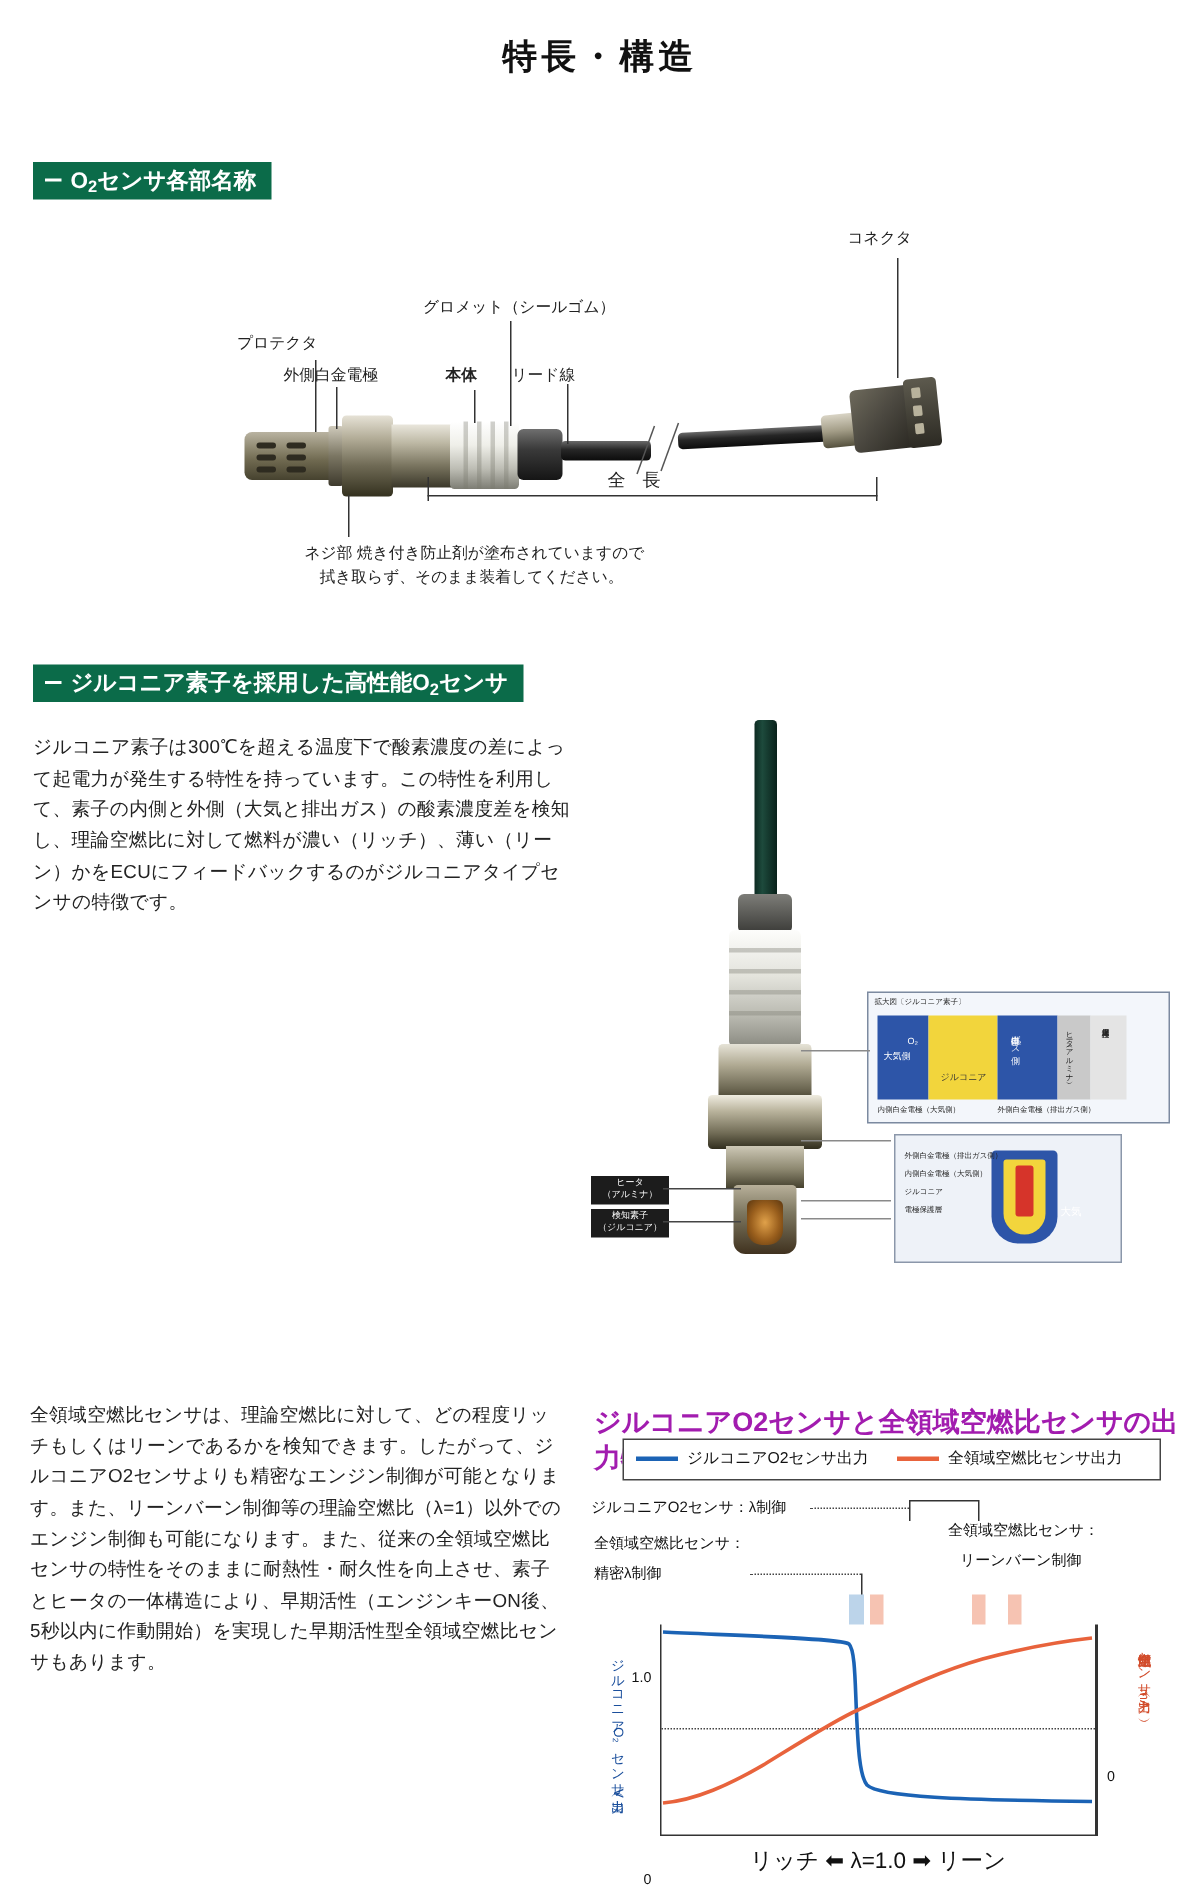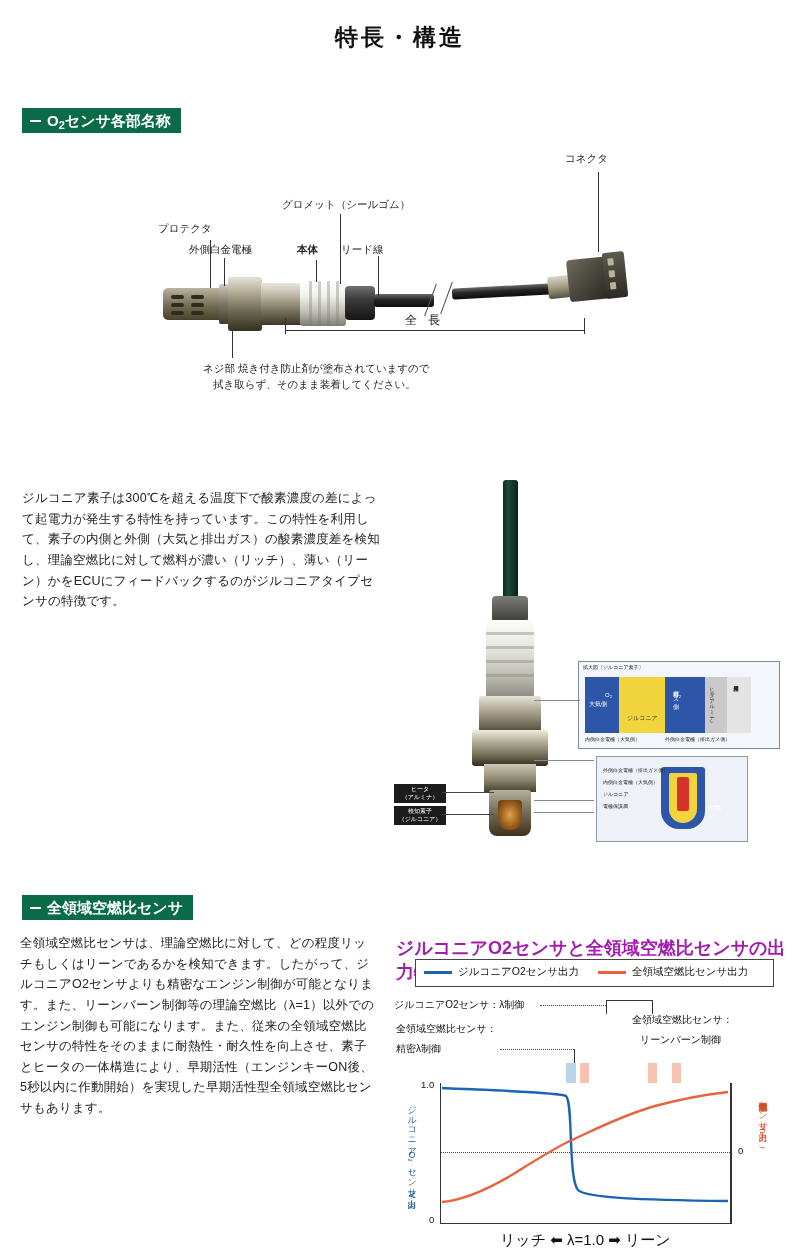--- a/index.html
+++ b/index.html
@@ -270,21 +270,21 @@
     position: absolute; left: 405px; top: 1100px;
     writing-mode: vertical-rl; font-size: 9px; color: #1b4f9c; white-space: nowrap;
   }
   .axis-lbl-right {
     position: absolute; left: 756px; top: 1095px;
     writing-mode: vertical-rl; font-size: 9px; color: #d24b2a; white-space: nowrap;
   }
   .x-caption {
     position: absolute; left: 500px; top: 1231px; font-size: 15px; color: #111; white-space: nowrap;
   }
-  .tickv { position: absolute; font-size: 9.5px; color: #111; }
+  .tickv { position: absolute; font-size: 9.5px; color: #111; margin-top: 34px; }
   .dashed-h { position: absolute; border-top: 1px dotted #444; }
 </style>
 </head>
 <body>
 
 <div class="page">
 
   <div class="page-title">特長・構造</div>
 
   <div class="sec-head" style="left:22px; top:108px;">
@@ -339,20 +339,23 @@
     <div class="f1-dim"></div>
     <div class="f1-dim-l"></div>
     <div class="f1-dim-r"></div>
     <div class="f1-dim-label">全 長</div>
 
     <div class="lead-line" style="left:232px; top:330px; width:1px; height:28px;"></div>
     <div class="small-label" style="left:203px; top:362px;">ネジ部 焼き付き防止剤が塗布されていますので</div>
     <div class="small-label" style="left:213px; top:378px;">拭き取らず、そのまま装着してください。</div>
   </div>
 
+  <div class="sec-head" style="left:22px; top:443px;">
+    <span class="dash"></span><span>ジルコニア素子を採用した高性能O</span><sub>2</sub><span>センサ</span>
+  </div>
 
   <div class="body-text" style="left:22px; top:488px; width:360px;">ジルコニア素子は300℃を超える温度下で酸素濃度の差によって起電力が発生する特性を持っています。この特性を利用して、素子の内側と外側（大気と排出ガス）の酸素濃度差を検知し、理論空燃比に対して燃料が濃い（リッチ）、薄い（リーン）かをECUにフィードバックするのがジルコニアタイプセンサの特徴です。</div>
 
   <div>
     <div class="f2-cable"></div>
     <div class="f2-grommet"></div>
     <div class="f2-white"></div>
     <div class="f2-rib" style="top:632px;"></div>
     <div class="f2-rib" style="top:646px;"></div>
     <div class="f2-rib" style="top:660px;"></div>
@@ -402,23 +405,20 @@
       <span>（アルミナ）</span>
     </div>
     <div class="tag-box" style="left:394px; top:806px; width:46px;">
       <span>検知素子</span><br>
       <span>（ジルコニア）</span>
     </div>
     <div class="lead-thin" style="left:442px; top:792px; width:52px; background:#444;"></div>
     <div class="lead-thin" style="left:442px; top:814px; width:52px; background:#444;"></div>
   </div>
 
-  <div class="sec-head" style="left:22px; top:895px;">
-    <span class="dash"></span><span>全領域空燃比センサ</span>
-  </div>
 
   <div class="body-text" style="left:20px; top:933px; width:355px;">全領域空燃比センサは、理論空燃比に対して、どの程度リッチもしくはリーンであるかを検知できます。したがって、ジルコニアO2センサよりも精密なエンジン制御が可能となります。また、リーンバーン制御等の理論空燃比（λ=1）以外でのエンジン制御も可能になります。また、従来の全領域空燃比センサの特性をそのままに耐熱性・耐久性を向上させ、素子とヒータの一体構造により、早期活性（エンジンキーON後、5秒以内に作動開始）を実現した早期活性型全領域空燃比センサもあります。</div>
 
   <div>
     <div class="chart-title">ジルコニアO2センサと全領域空燃比センサの出力特性</div>
 
     <div class="legend-box"></div>
     <div class="legend-swatch" style="left:424px; top:971px; width:28px; background:#1b63b5;"></div>
     <div class="legend-item" style="left:458px; top:965px;">ジルコニアO2センサ出力</div>
     <div class="legend-swatch" style="left:598px; top:971px; width:28px; background:#e8633c;"></div>

